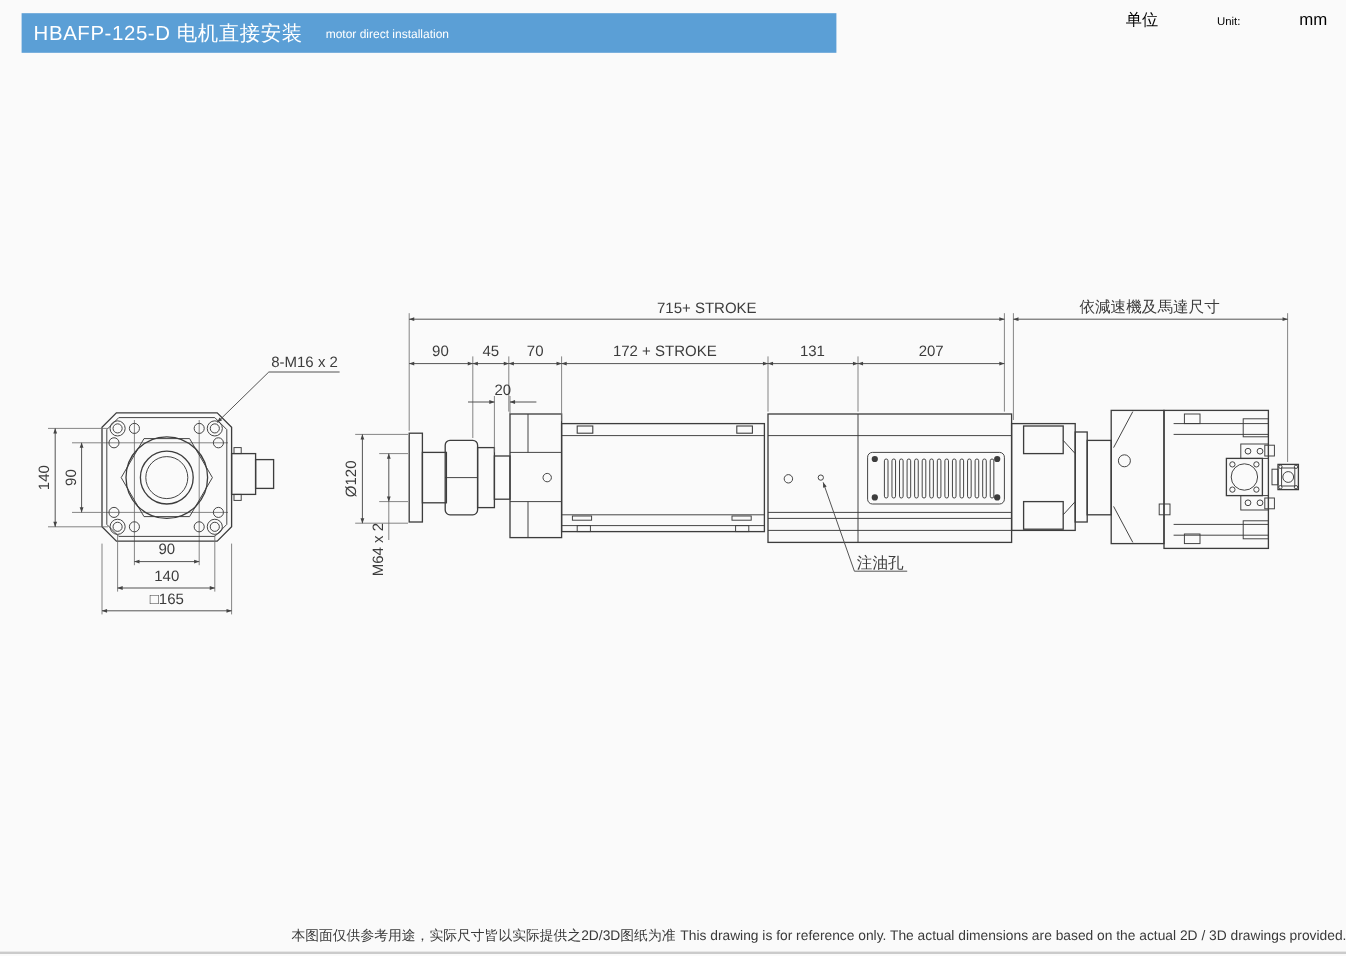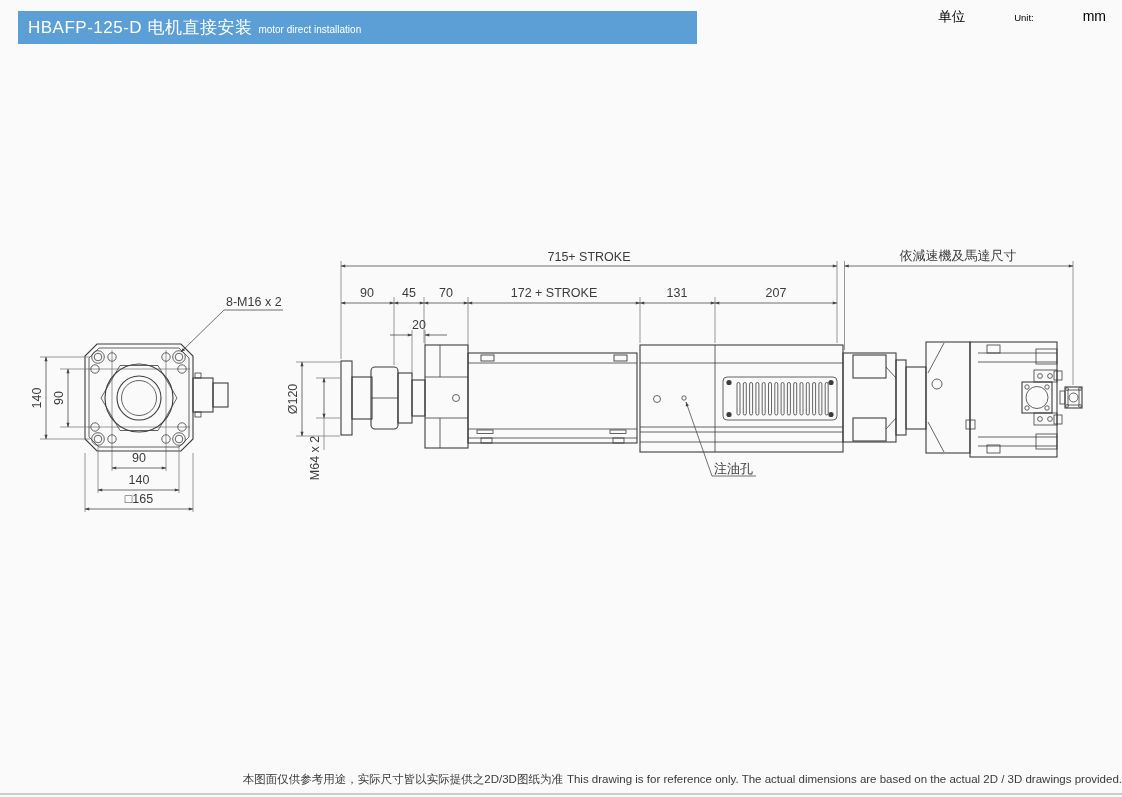--- a/index.html
+++ b/index.html
@@ -1,19 +1,19 @@
 <!DOCTYPE html>
 <html><head>
 <meta charset="utf-8">
 <style>
   html,body{margin:0;padding:0;background:#e9e9e9;}
   #page{position:relative;width:1122px;height:797px;background:#fafafa;overflow:hidden;
         font-family:"Liberation Sans", sans-serif;}
   #titlebar{position:absolute;left:18px;top:11px;width:679px;height:33px;
-            display:flex;align-items:center;color:#ffffff;padding-left:10px;box-sizing:border-box;}
+            display:flex;align-items:center;color:#ffffff;padding-left:10px;box-sizing:border-box;gap:13px;}
   #titlebar .main{font-size:17px;letter-spacing:.5px;}
   #titlebar .sub{font-size:10px;margin-left:6px;margin-top:4px;}
   #unitbox{position:absolute;right:16px;top:8px;color:#000000;display:flex;align-items:baseline;gap:33px;}
   #unitbox .zh{font-size:13.5px;}
   #unitbox .en{font-size:9.5px;margin-left:16px;}
   #unitbox .val{font-size:14px;margin-left:16px;}
   svg{position:absolute;left:0;top:0;}
   #footnote{position:absolute;left:0;right:0;top:772px;text-align:right;
             font-size:11.5px;color:#3a3a3a;}
   #footnote .en{margin-left:4px;}

